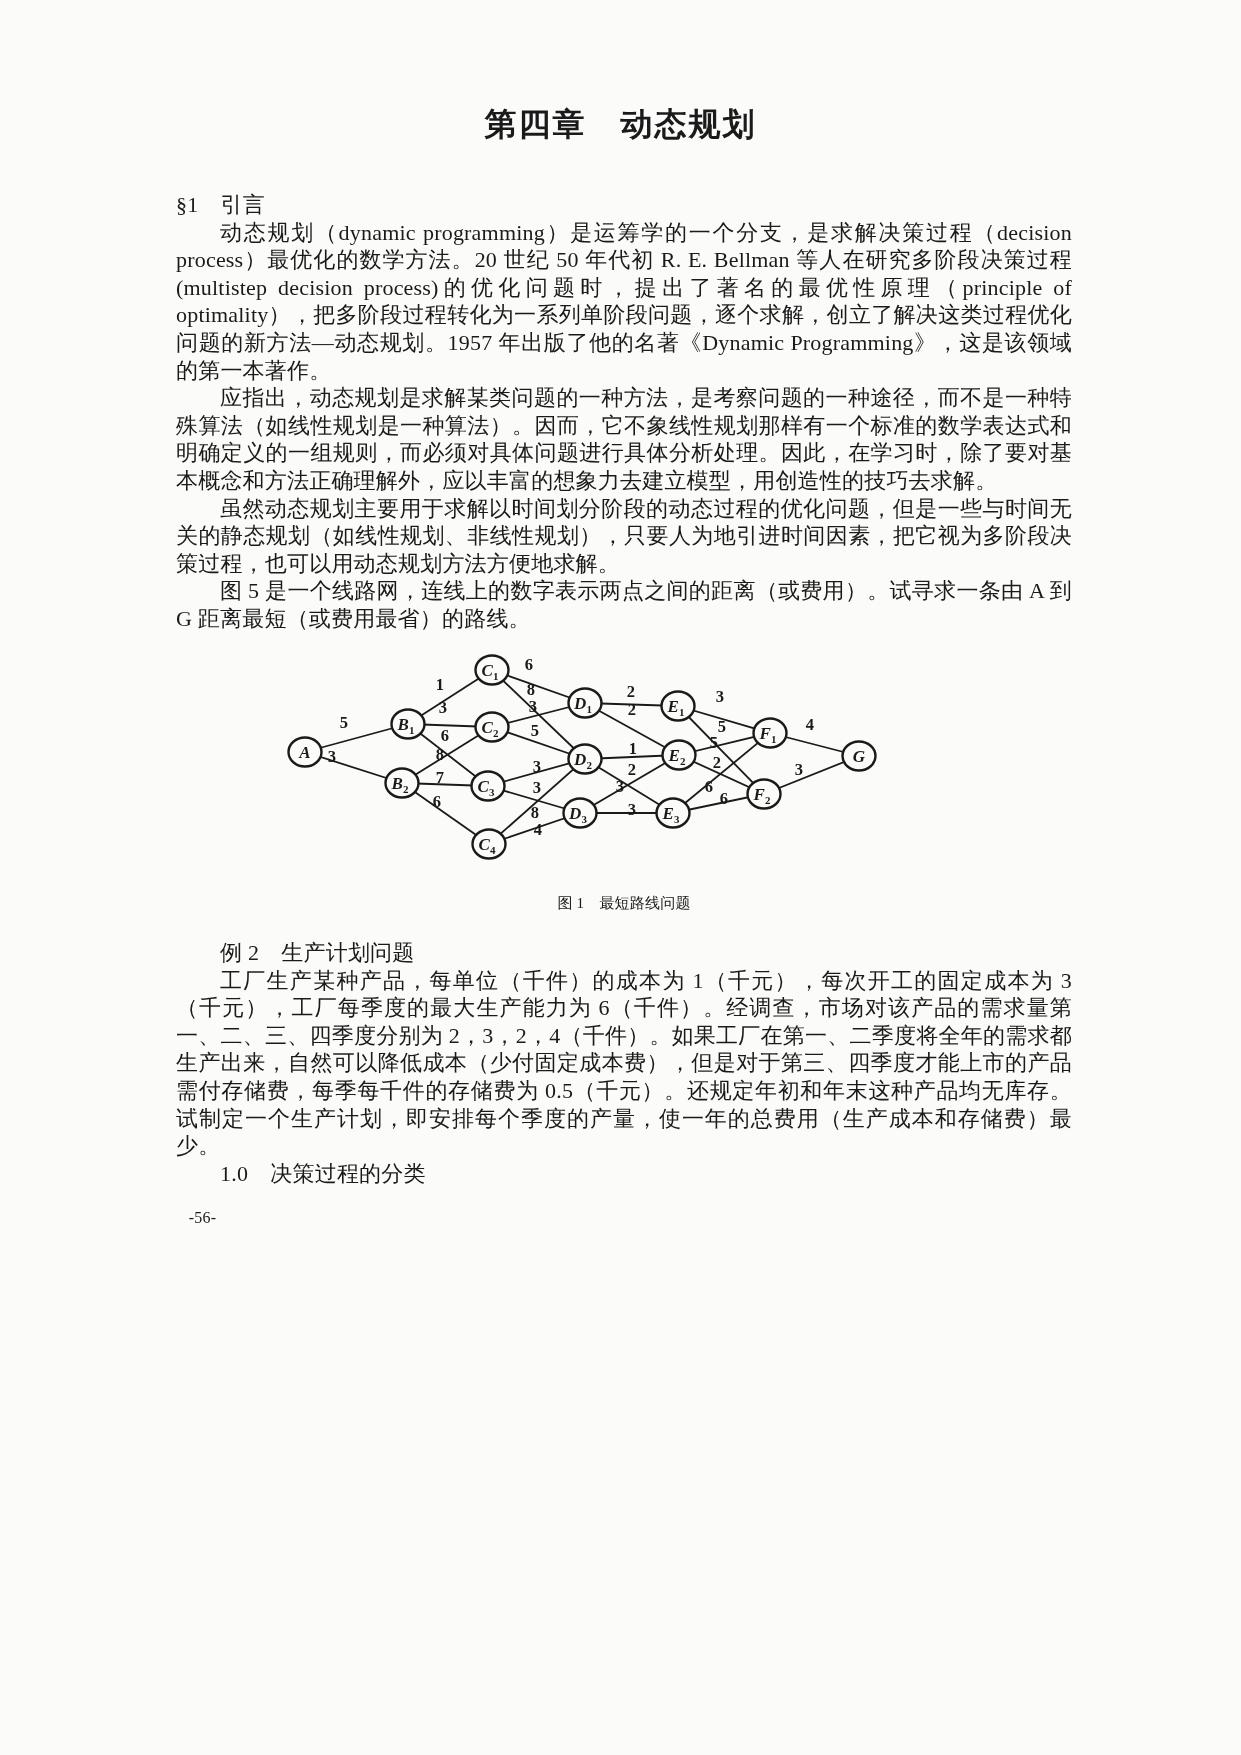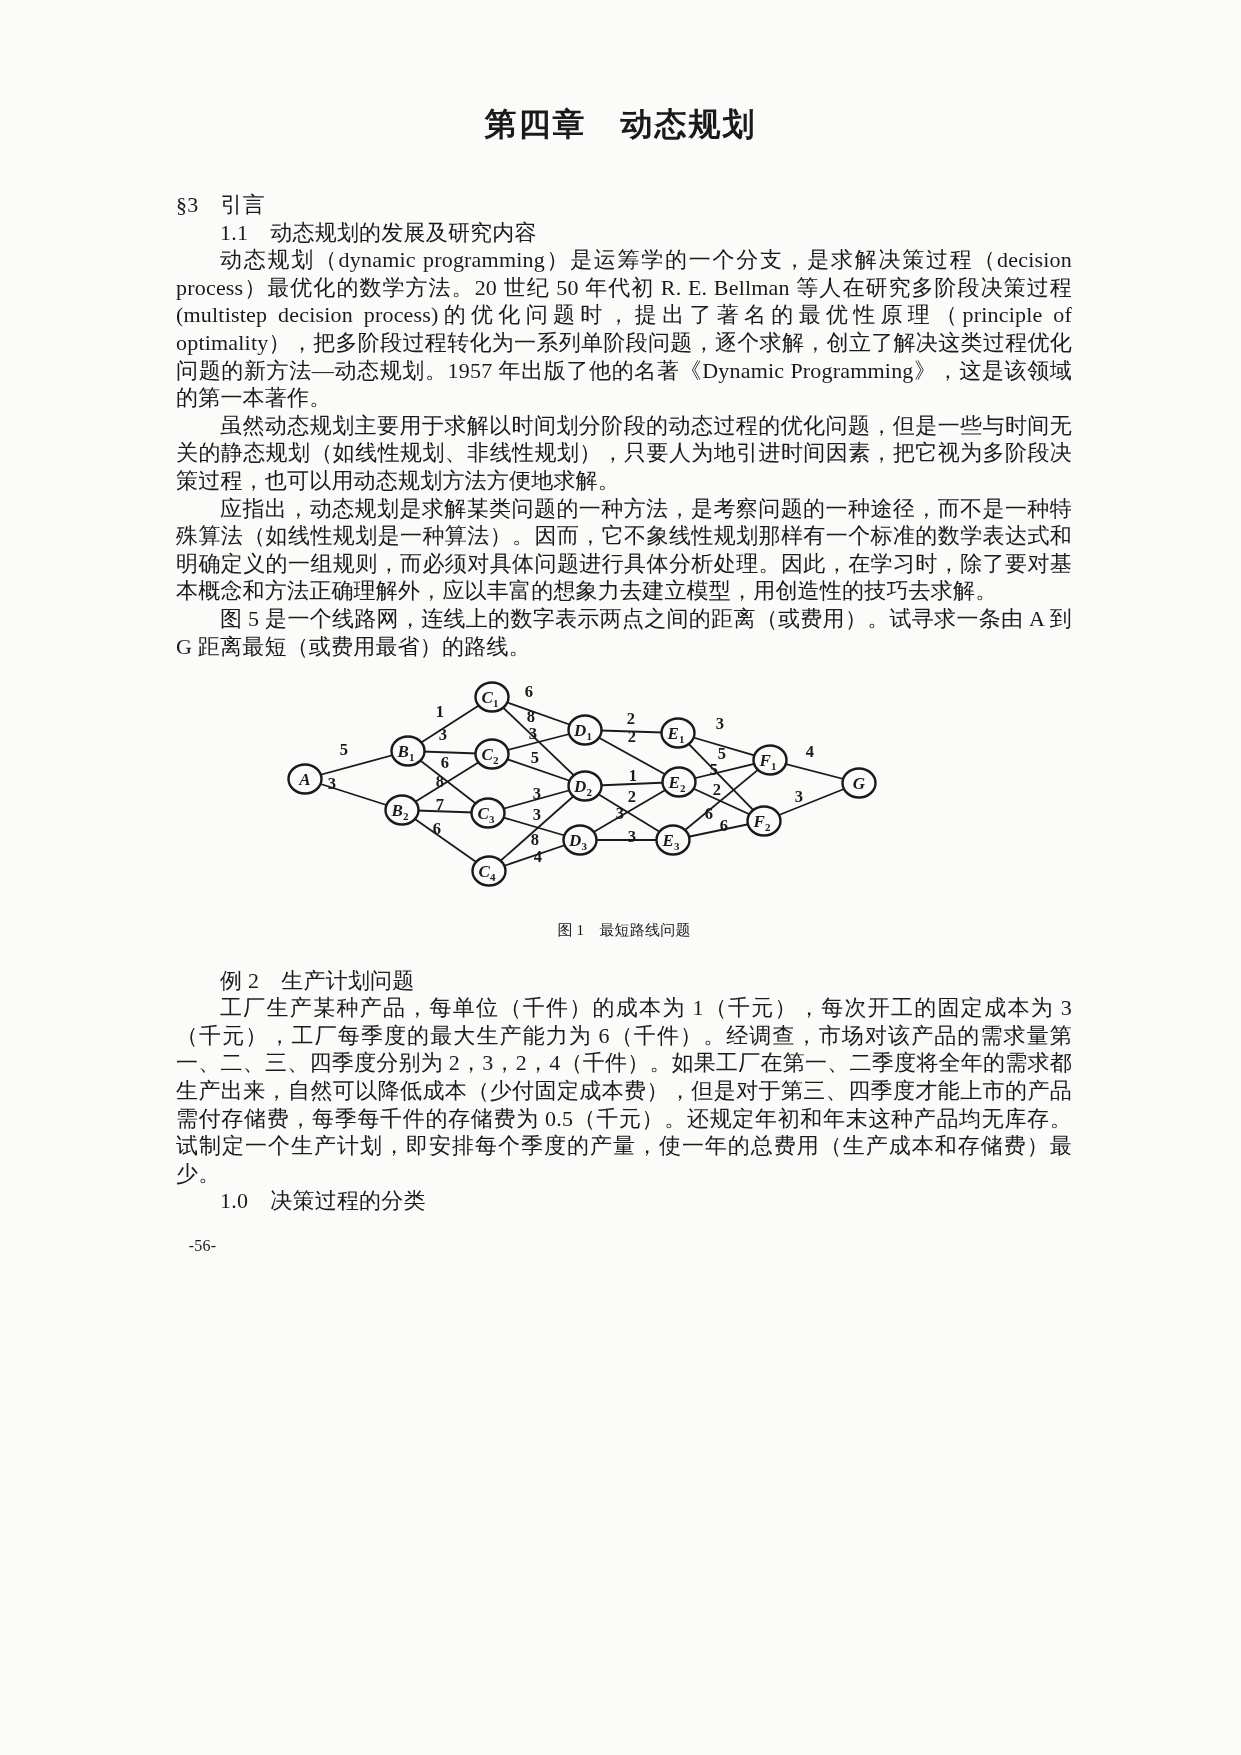--- a/index.html
+++ b/index.html
@@ -64,25 +64,24 @@
   }
 </style>
 </head>
 <body>
 
 <div class="page">
 
   <h1 class="chapter-title">第四章　动态规划</h1>
 
   <div class="content">
-    <p class="h-sec">§3　引言</p>
-    <p class="h-sub">1.1　动态规划的发展及研究内容</p>
+    <p class="h-sec">§1　引言</p>
     <p class="para">动态规划（dynamic programming）是运筹学的一个分支，是求解决策过程（decision process）最优化的数学方法。20 世纪 50 年代初 R. E. Bellman 等人在研究多阶段决策过程(multistep decision process)的优化问题时，提出了著名的最优性原理（principle of optimality），把多阶段过程转化为一系列单阶段问题，逐个求解，创立了解决这类过程优化问题的新方法—动态规划。1957 年出版了他的名著《Dynamic Programming》，这是该领域的第一本著作。</p>
+    <p class="para">应指出，动态规划是求解某类问题的一种方法，是考察问题的一种途径，而不是一种特殊算法（如线性规划是一种算法）。因而，它不象线性规划那样有一个标准的数学表达式和明确定义的一组规则，而必须对具体问题进行具体分析处理。因此，在学习时，除了要对基本概念和方法正确理解外，应以丰富的想象力去建立模型，用创造性的技巧去求解。</p>
     <p class="para">虽然动态规划主要用于求解以时间划分阶段的动态过程的优化问题，但是一些与时间无关的静态规划（如线性规划、非线性规划），只要人为地引进时间因素，把它视为多阶段决策过程，也可以用动态规划方法方便地求解。</p>
-    <p class="para">应指出，动态规划是求解某类问题的一种方法，是考察问题的一种途径，而不是一种特殊算法（如线性规划是一种算法）。因而，它不象线性规划那样有一个标准的数学表达式和明确定义的一组规则，而必须对具体问题进行具体分析处理。因此，在学习时，除了要对基本概念和方法正确理解外，应以丰富的想象力去建立模型，用创造性的技巧去求解。</p>
     <p class="para">图 5 是一个线路网，连线上的数字表示两点之间的距离（或费用）。试寻求一条由 A 到 G 距离最短（或费用最省）的路线。</p>
 
     <div class="figure-wrap">
       <svg class="graph" width="630" height="235" viewBox="0 0 630 235">
           <line x1="43" y1="109" x2="146" y2="81" class="edge"></line>
           <line x1="43" y1="109" x2="140" y2="140" class="edge"></line>
           <line x1="146" y1="81" x2="230" y2="27" class="edge"></line>
           <line x1="146" y1="81" x2="230" y2="84" class="edge"></line>
           <line x1="146" y1="81" x2="226" y2="143" class="edge"></line>
           <line x1="140" y1="140" x2="230" y2="84" class="edge"></line>

